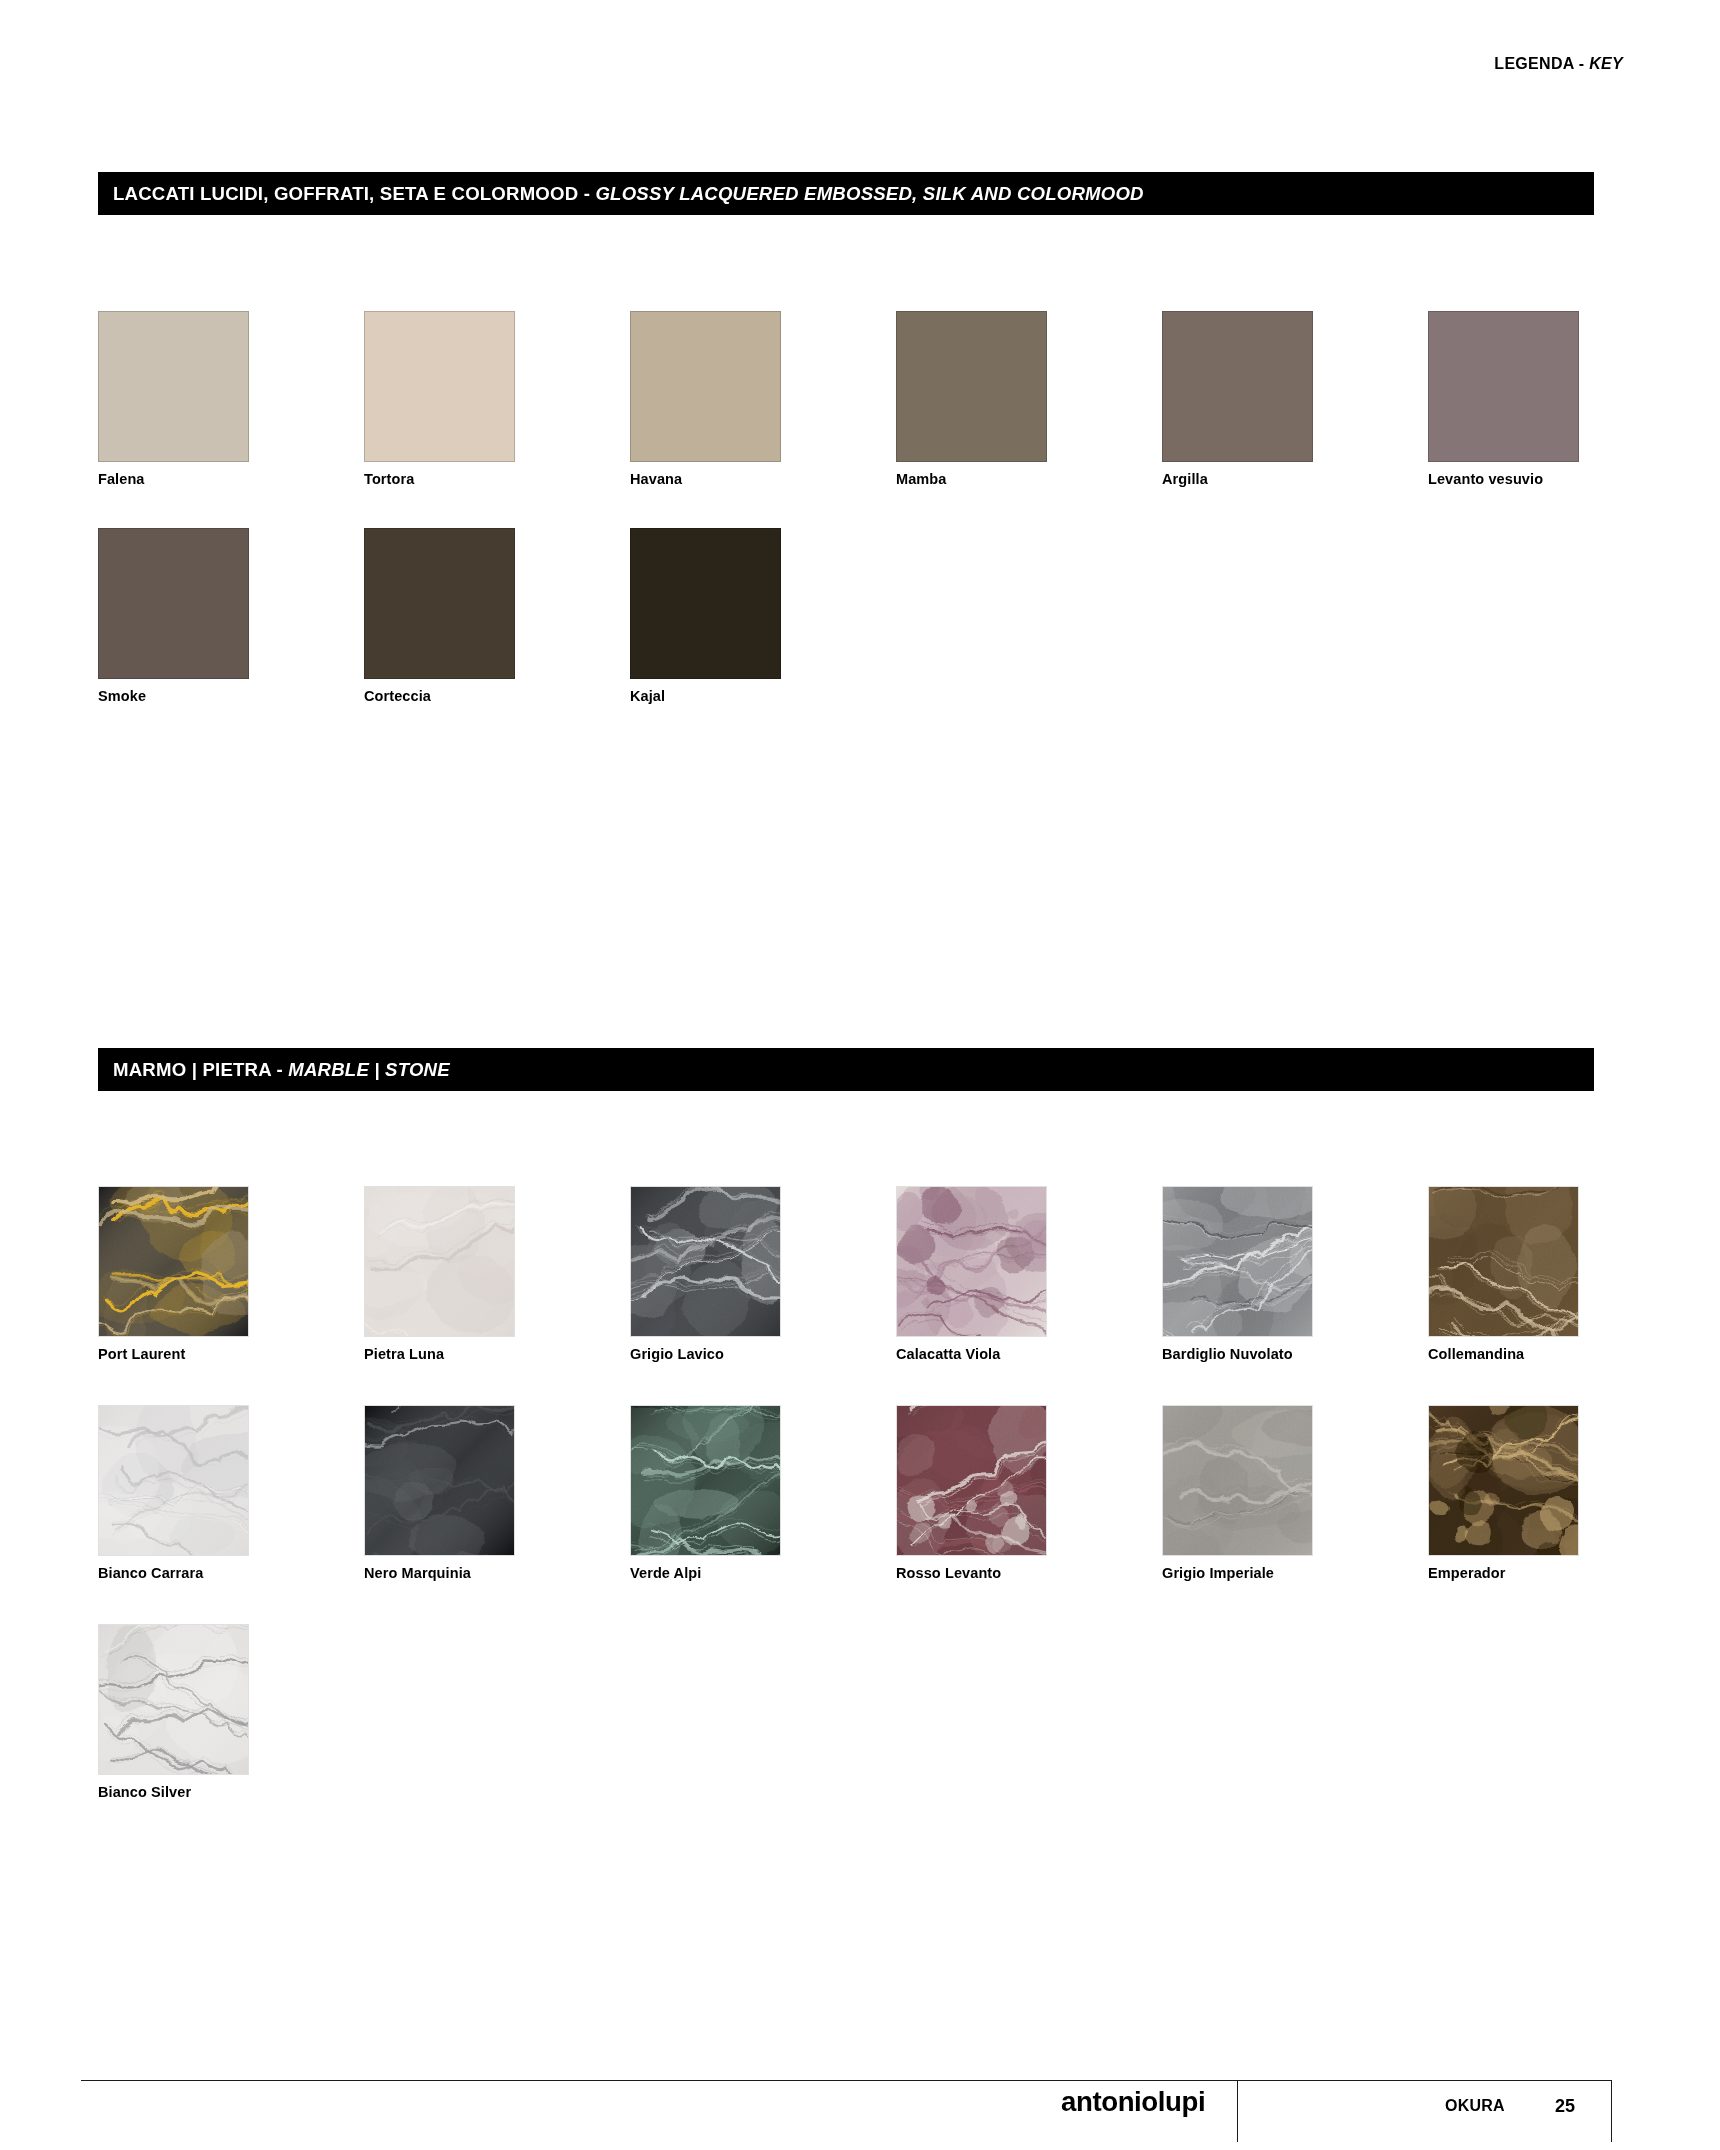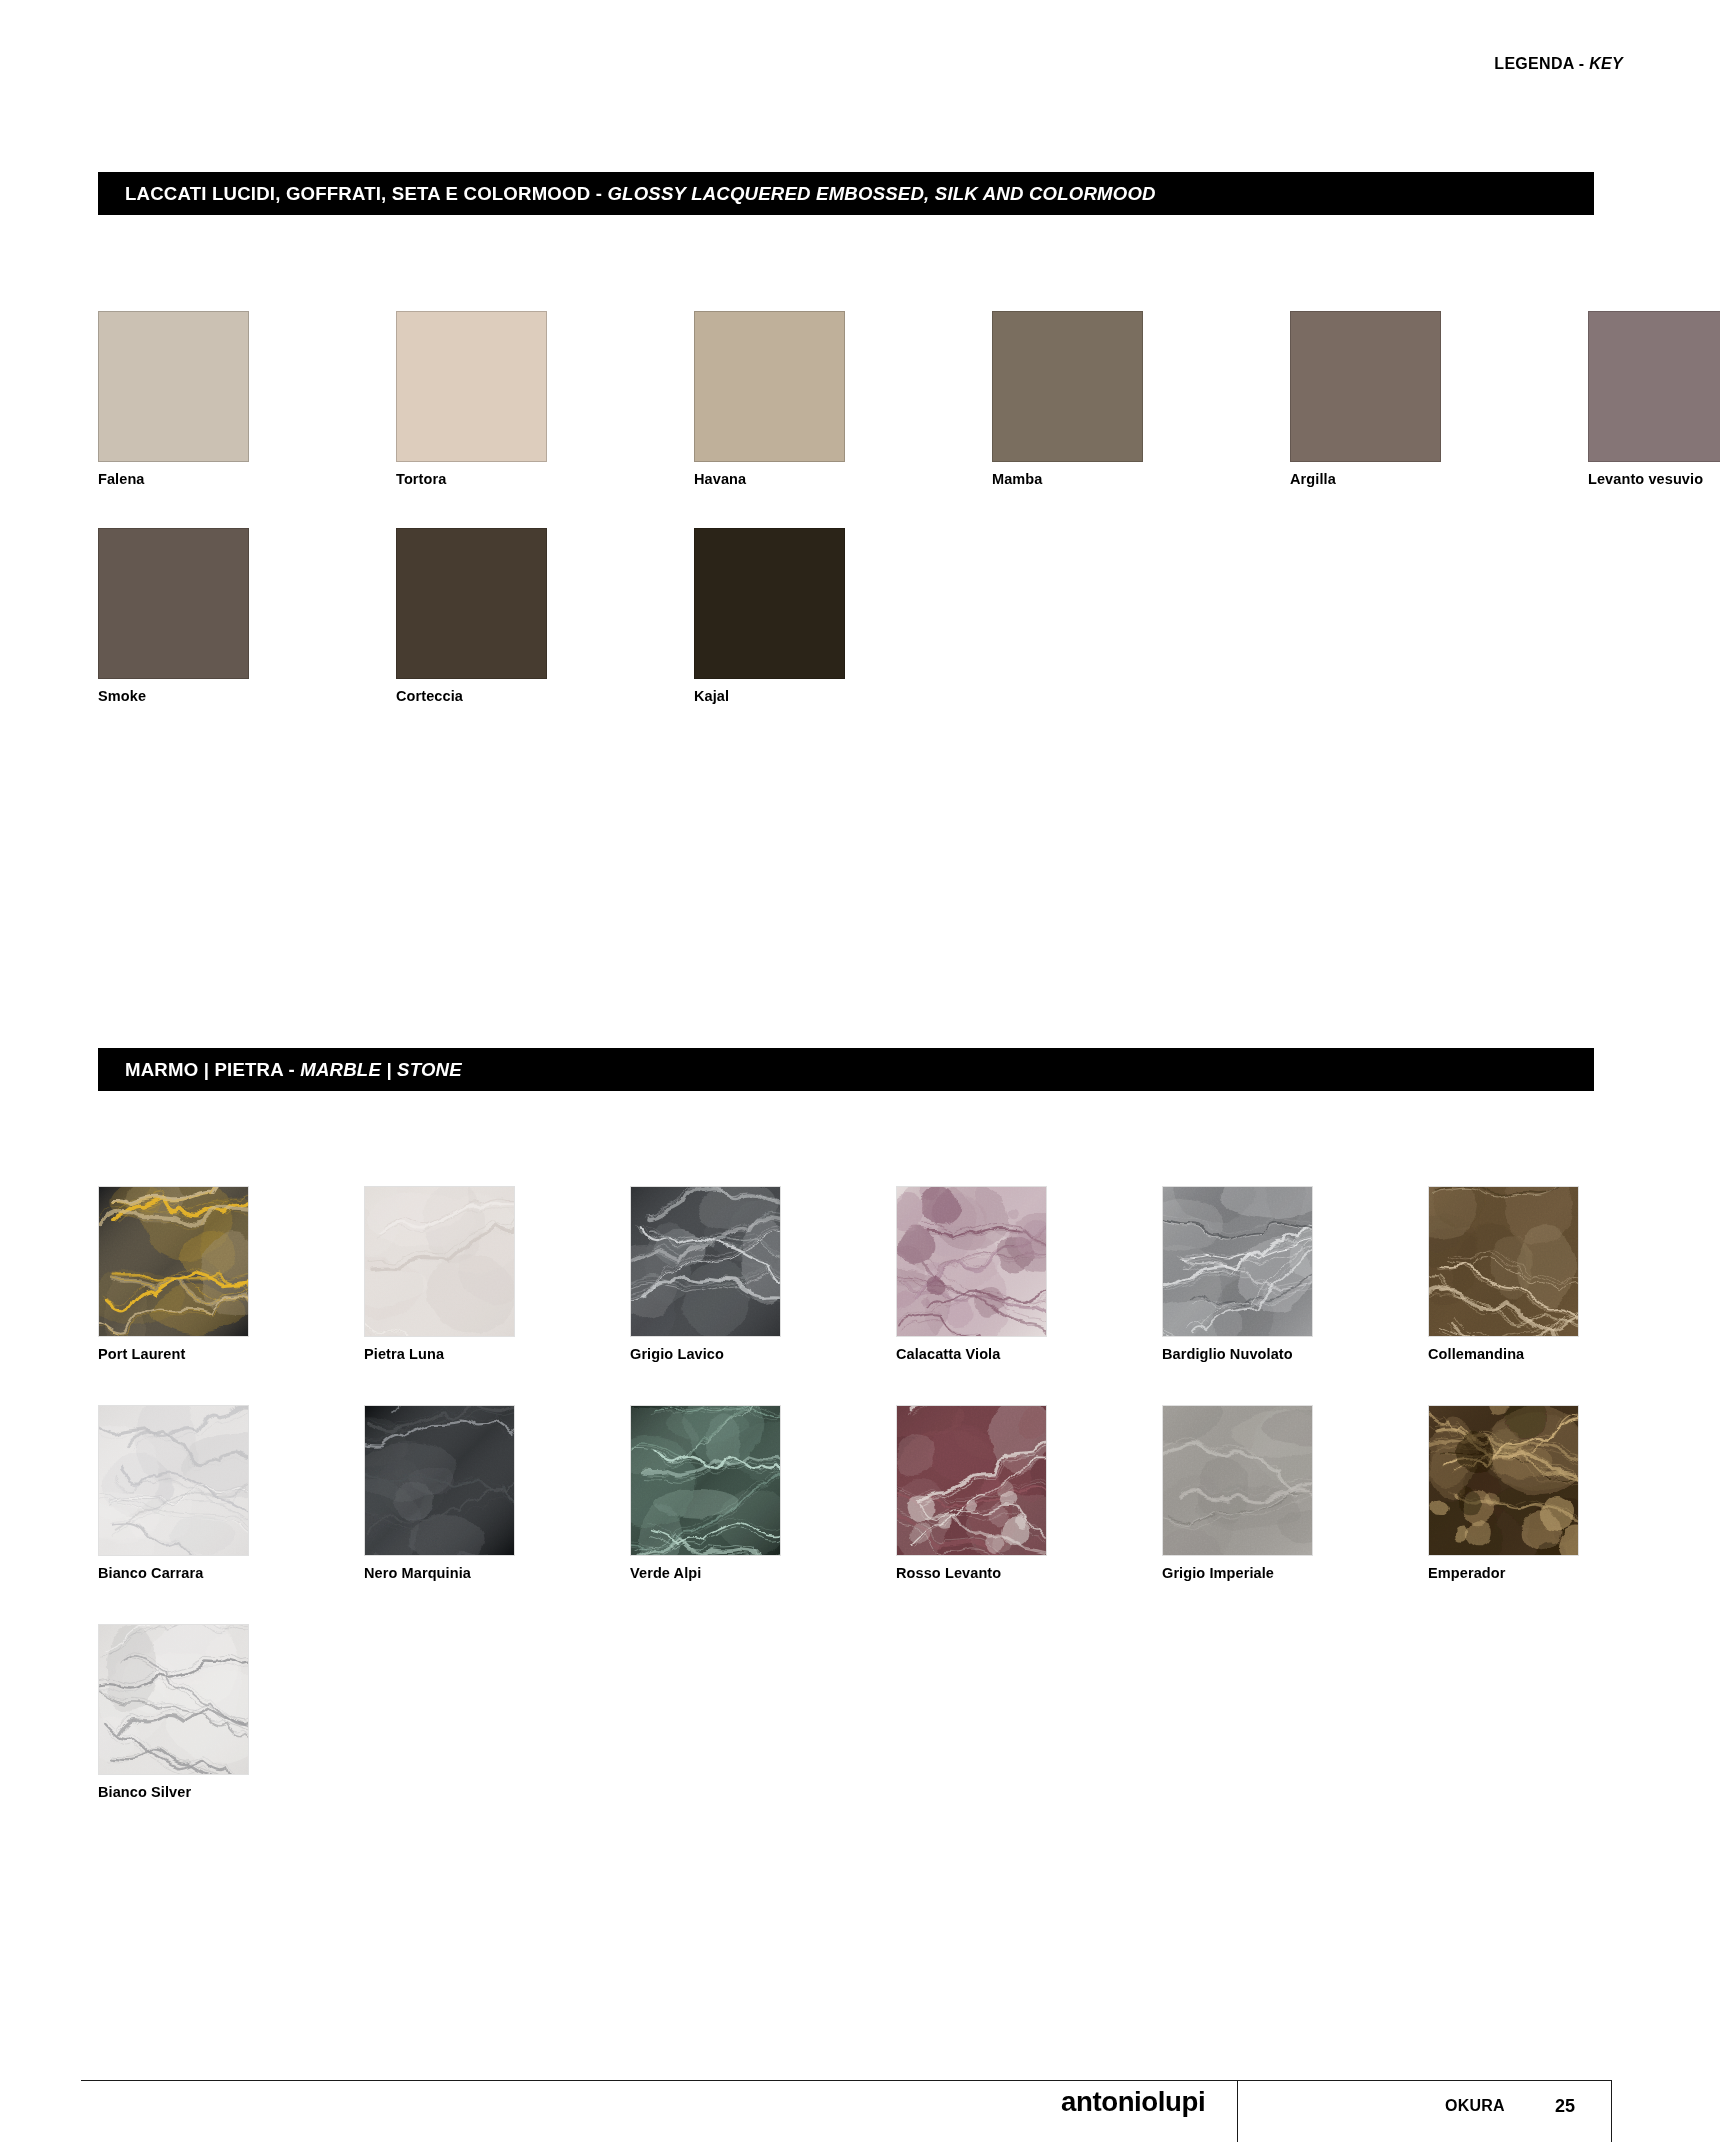--- a/index.html
+++ b/index.html
@@ -16,36 +16,36 @@
     font-size:16px;font-weight:bold;letter-spacing:0.3px;color:#000;
     white-space:nowrap;
   }
   .page-header .it{font-style:italic;}
 
   
   .banner{
     position:absolute;left:98px;width:1496px;height:43px;
     background:#000;color:#fff;
     display:flex;align-items:center;
-    padding-left:27px;box-sizing:border-box;
+    padding-left:15px;box-sizing:border-box;
   }
   .banner-text{
     font-size:18.6px;font-weight:bold;letter-spacing:0.2px;white-space:nowrap;
   }
   .banner-text .it{font-style:italic;}
   #banner-lacquer{top:172px;}
   #banner-marble{top:1048px;}
 
   
   .grid{position:absolute;left:98px;width:1502px;}
   #grid-lacquer{top:311px;}
   #grid-marble{top:1186px;}
 
   .srow{display:flex;}
-  #grid-lacquer .srow{margin-bottom:41px;gap:32px;}
+  #grid-lacquer .srow{margin-bottom:41px;}
   #grid-marble  .srow{margin-bottom:43px;}
 
   .cell{width:266px;flex:0 0 266px;}
 
   .chip{
     width:151px;height:151px;display:block;
     position:relative;overflow:hidden;
     border:0.7px solid rgba(0,0,0,.12);
     box-sizing:border-box;
   }

